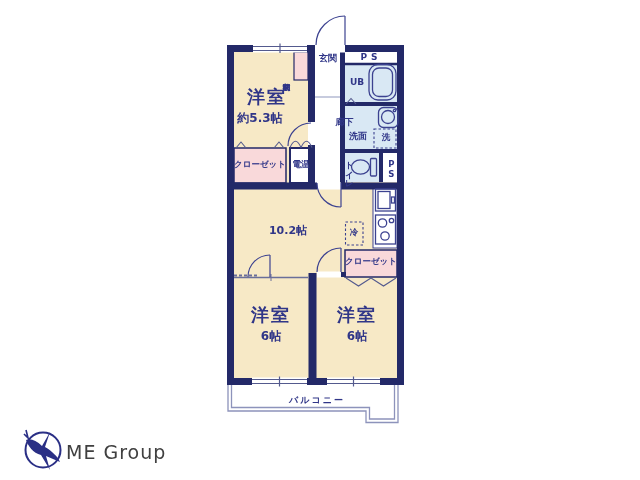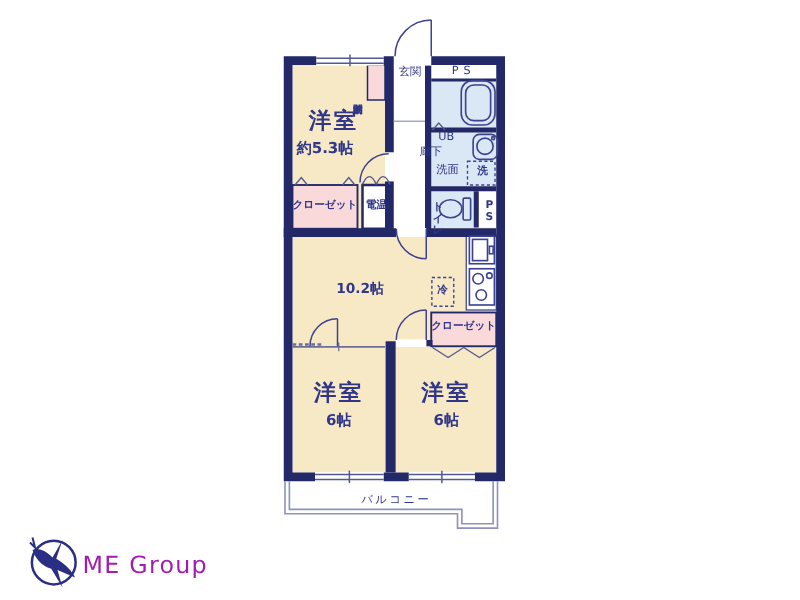--- a/index.html
+++ b/index.html
@@ -2,27 +2,27 @@
 <html><head>
 <meta charset="utf-8">
 <style>
   html,body{margin:0;padding:0;background:#ffffff;}
   #stage{position:relative;width:640px;height:480px;background:#ffffff;overflow:hidden;
          font-family:"DejaVu Sans","Liberation Sans",sans-serif;}
   #plan-svg{position:absolute;left:0;top:0;}
   .lbl{position:absolute;color:#303688;text-align:center;line-height:1.05;white-space:nowrap;}
   .room-name{font-size:18px;font-weight:700;letter-spacing:2px;}
   .room-size{font-size:12px;font-weight:700;}
-  .small{font-size:9px;font-weight:400;}
+  .small{font-size:9px;font-weight:700;}
   .tiny{font-size:8.5px;font-weight:700;}
   .vtext{writing-mode:vertical-rl;text-orientation:upright;letter-spacing:0;}
   #dk-name{font-size:17px;font-weight:700;letter-spacing:2px;}
   #dk-size{font-size:11px;font-weight:700;}
   #genkan-storage-label{font-size:7.5px;font-weight:700;}
-  #logo-text{position:absolute;left:66px;top:441px;font-size:19px;color:#a21caf;letter-spacing:1px;}
+  #logo-text{position:absolute;left:66px;top:441px;font-size:19px;color:#404040;letter-spacing:1px;}
 </style>
 </head>
 <body>
 
 <div id="stage">
 
   <svg id="plan-svg" width="640" height="480" viewBox="0 0 640 480">
 
     <g>
       <rect x="234" y="52" width="163" height="326" fill="#f7e9c6"></rect>
@@ -157,21 +157,21 @@
       <polyline points="24,434 28,438 26,430" stroke="#2a2f85" stroke-width="1.6" fill="none"></polyline>
     </g>
   </svg>
 
   <div class="lbl room-name" style="left:229px;top:88px;width:76px;">洋室</div>
   <div class="lbl room-size" style="left:222px;top:112px;width:76px;">約5.3帖</div>
 
   <div class="lbl vtext" id="genkan-storage-label" style="left:282px;top:52px;height:50px;">玄関収納</div>
   <div class="lbl small" style="left:314px;top:54px;width:28px;">玄関</div>
   <div class="lbl small" style="left:345px;top:52.5px;width:52px;letter-spacing:4px;">PS</div>
-  <div class="lbl small" style="left:346px;top:78px;width:22px;margin-top:28px;">UB</div>
+  <div class="lbl small" style="left:346px;top:78px;width:22px;">UB</div>
   <div class="lbl small" style="left:345px;top:132px;width:26px;">洗面</div>
   <div class="lbl tiny" style="left:380px;top:133px;width:12px;">洗</div>
   <div class="lbl small" style="left:332px;top:118px;width:25px;">廊下</div>
   <div class="lbl tiny" style="left:234px;top:160px;width:52px;">クローゼット</div>
   <div class="lbl tiny" style="left:290px;top:160px;width:22px;">電温</div>
   <div class="lbl tiny vtext" style="left:345px;top:155px;height:27px;">トイレ</div>
   <div class="lbl tiny vtext" style="left:386.5px;top:156px;height:26px;">PS</div>
 
   <div class="lbl" id="dk-size" style="left:253px;top:225px;width:70px;">10.2帖</div>
   <div class="lbl tiny" style="left:345px;top:228px;width:18px;">冷</div>

